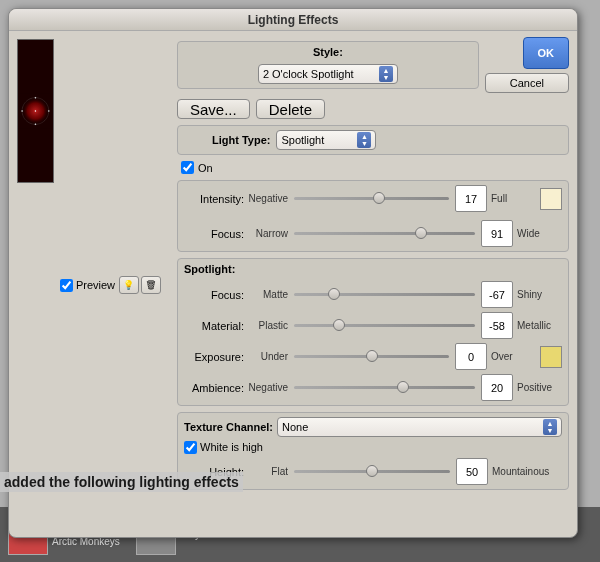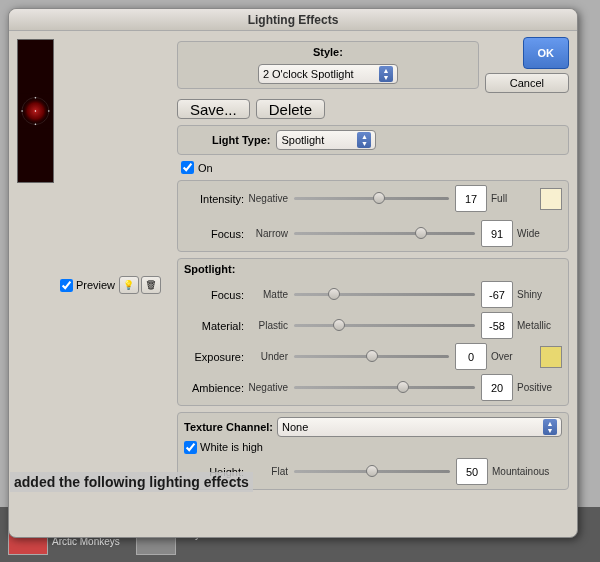--- a/index.html
+++ b/index.html
@@ -323,21 +323,21 @@
       display: flex;
       align-items: flex-start;
       gap: 3px;
       font-size: 11px;
     }
 
     
     .bottom-text {
       position: absolute;
       bottom: 70px;
-      left: 10px;
+      left: 0;
       font-size: 14px;
       font-weight: bold;
       color: #1a1a1a;
       background: rgba(200,200,200,0.85);
       padding: 2px 4px;
     }
 
     
     .taskbar {
       position: absolute;

